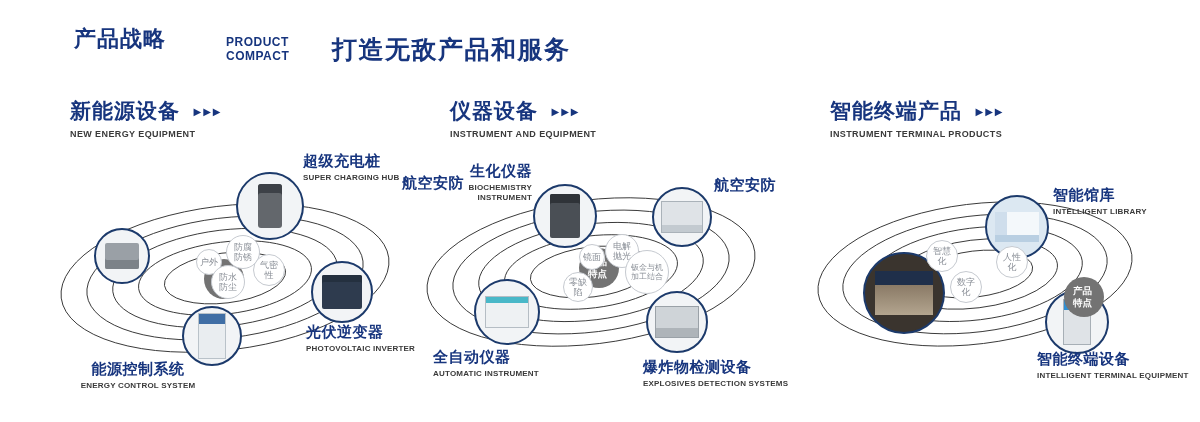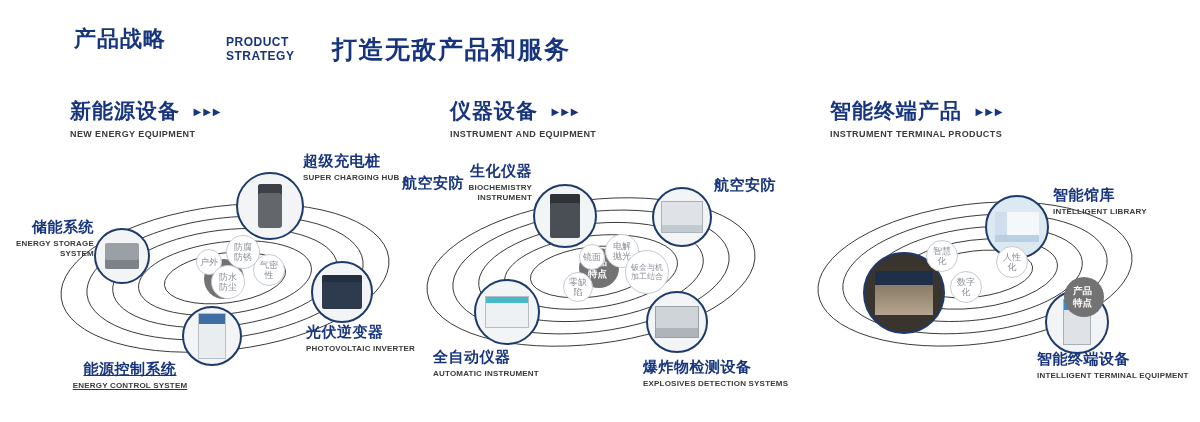--- a/index.html
+++ b/index.html
@@ -64,21 +64,21 @@
       <ellipse cx="975" cy="274" rx="133" ry="58"></ellipse>
       <ellipse cx="975" cy="274" rx="108" ry="46"></ellipse>
       <ellipse cx="975" cy="274" rx="83" ry="34"></ellipse>
       <ellipse cx="975" cy="274" rx="58" ry="23"></ellipse>
     </g>
   </svg>
 
   <div class="brand-title">产品战略</div>
   <div class="brand-sub">
     <div>PRODUCT</div>
-    <div>STRATEGY</div>
+    <div>COMPACT</div>
   </div>
   <div class="tagline">打造无敌产品和服务</div>
 
   <div class="section-header" style="left:70px;top:97px;">
     <span class="section-title">新能源设备</span>
     <span class="section-arrows">▶▶▶</span>
     <div class="section-sub">NEW ENERGY EQUIPMENT</div>
   </div>
 
   <div class="section-header" style="left:450px;top:97px;">
@@ -119,29 +119,25 @@
       <span>气密性</span>
     </div>
   <div class="bubble" style="left:211px;top:265px;width:34px;height:34px;">
       <span style="width:20px;">防水防尘</span>
     </div>
 
   <div class="label" style="left:303px;top:152px;">
     <div class="zh">超级充电桩</div>
     <div class="en">SUPER CHARGING HUB</div>
   </div>
-  <div class="label t-right" style="left:10px;top:218px;width:84px;">
-    <div class="zh">储能系统</div>
-    <div class="en">ENERGY STORAGE SYSTEM</div>
-  </div>
   <div class="label" style="left:306px;top:323px;">
     <div class="zh">光伏逆变器</div>
     <div class="en">PHOTOVOLTAIC INVERTER</div>
   </div>
-  <div class="label t-center" style="left:70px;top:360px;width:120px;text-decoration:underline;">
+  <div class="label t-center" style="left:78px;top:360px;width:120px;">
     <div class="zh">能源控制系统</div>
     <div class="en">ENERGY CONTROL SYSTEM</div>
   </div>
 
   <div class="photo" style="left:533px;top:184px;width:64px;height:64px;">
     <div style="width:30px;height:44px;background:#4a4f55;border-radius:2px;box-shadow:inset 0 9px 0 #2f3338;"></div>
   </div>
   <div class="photo" style="left:652px;top:187px;width:60px;height:60px;">
     <div style="width:40px;height:30px;background:#dfe3e7;border:1px solid #aab2b9;box-shadow:inset 0 -7px 0 #c3cad0;"></div>
   </div>

